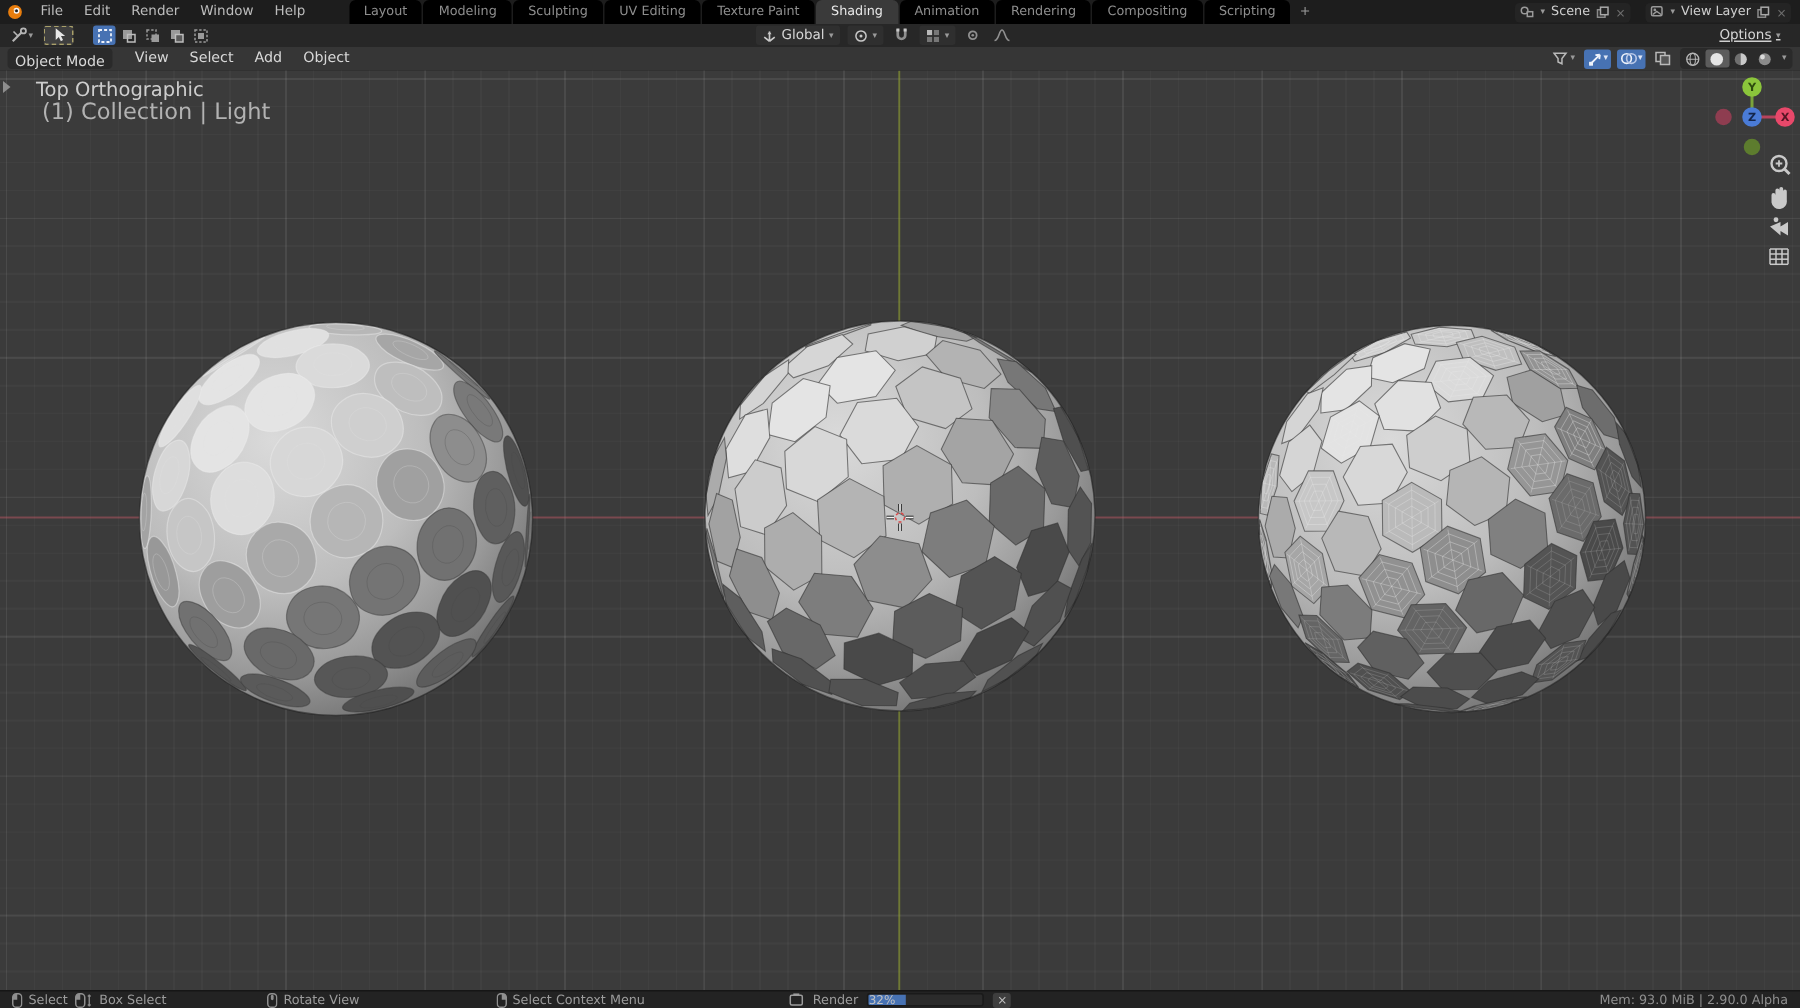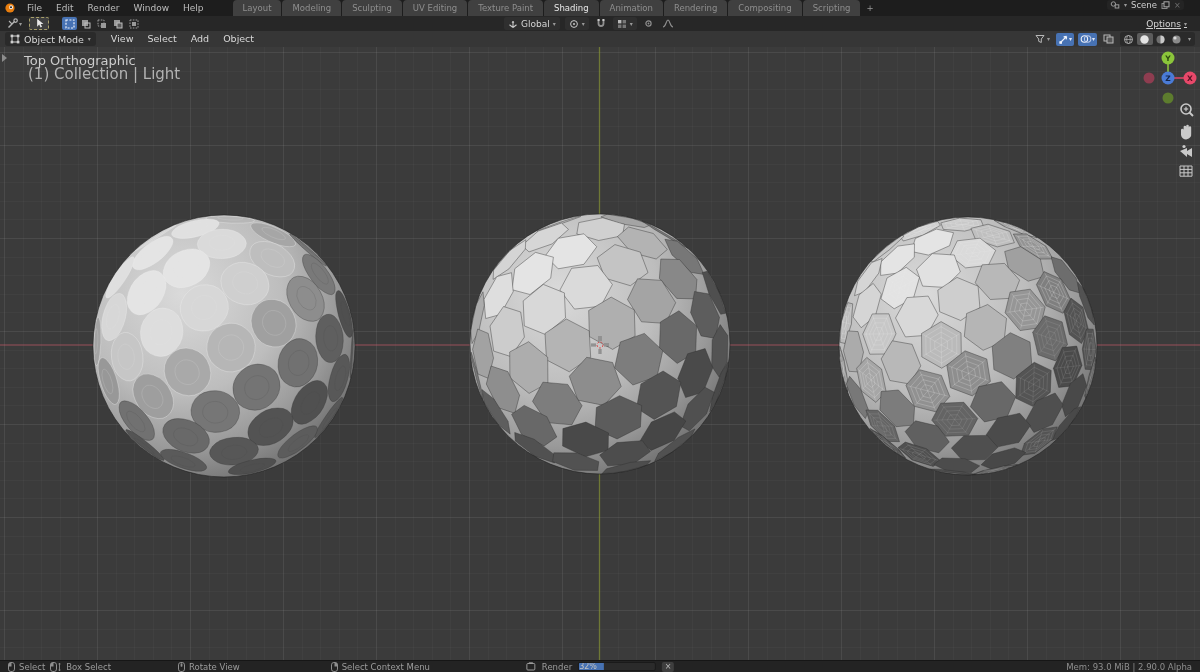--- a/index.html
+++ b/index.html
@@ -6,25 +6,25 @@
   html,body { width:1200px; height:672px; overflow:hidden; background:#1d1d1d;
     font-family:"DejaVu Sans","Liberation Sans",sans-serif; -webkit-font-smoothing:antialiased; }
   .app { width:1200px; height:672px; display:flex; flex-direction:column; position:relative; }
 
   
   .topbar { height:16px; background:#1d1d1d; display:flex; align-items:stretch; font-size:9px; color:#bdbdbd; }
   .logo { width:20px; display:flex; align-items:center; justify-content:center; }
   .menus { display:flex; align-items:center; }
   .menu-item { padding:0 7px; line-height:16px; cursor:default; }
   .tabs { display:flex; align-items:flex-end; margin-left:22px; gap:1px; }
-  .tab { padding:2px 10px 1px; line-height:13px; background:#404040; color:#8e8e8e;
+  .tab { padding:2px 10px 1px; line-height:13px; background:#000000; color:#8e8e8e;
     border-radius:4px 4px 0 0; font-size:8.5px; }
   .tab.active { background:#3a3a3a; color:#e8e8e8; }
   .tab.plus { background:transparent; color:#9a9a9a; padding:2px 5px 1px; }
-  .topbar-right { margin-left:auto; display:flex; align-items:center; gap:10px; padding-right:6px;flex-direction:column; }
+  .topbar-right { margin-left:auto; display:flex; align-items:center; gap:10px; padding-right:6px; }
   .db-widget { display:flex; align-items:center; background:#242424; border-radius:3px; height:13px;
     padding:0 3px; gap:4px; color:#cfcfcf; font-size:8.5px; }
   .db-widget .mini-btn { display:flex; align-items:center; color:#8a8a8a; }
   .db-widget .x { color:#6f6f6f; font-size:8px; }
   .caret { font-size:6px; color:#9a9a9a; line-height:1; }
 
   
   .toolheader { height:15px; background:#272727; display:flex; align-items:center;
     padding:0 5px; font-size:9px; color:#d0d0d0; position:relative; }
   .th-left { display:flex; align-items:center; gap:5px; }
@@ -36,21 +36,21 @@
   .selmode.active { background:#4772b3; }
   .th-center { position:absolute; left:504px; display:flex; align-items:center; gap:5px; }
   .chip { display:flex; align-items:center; gap:3px; background:#2f2f2f; border-radius:2px;
     height:13px; padding:0 4px; color:#d6d6d6; }
   .th-right { margin-left:auto; display:flex; align-items:center; gap:3px; padding-right:4px;text-decoration:underline; }
 
   
   .vpheader { height:16px; background:#363636; display:flex; align-items:center;
     padding:0 5px; font-size:9.5px; color:#d8d8d8; }
   .mode-chip { display:flex; align-items:center; gap:4px; background:#2a2a2a; border-radius:3px;
-    height:14px; padding:0 5px; }
+    height:14px; padding:0 5px;flex-direction:column; }
   .vp-menus { display:flex; margin-left:8px; }
   .vp-menu { padding:0 7px; line-height:16px; }
   .vp-right { margin-left:auto; display:flex; align-items:center; gap:4px; }
   .pill-group { display:flex; align-items:center; background:#2a2a2a; border-radius:3px; height:14px; padding:0 1px; gap:0; }
   .pill { width:16px; height:12px; display:flex; align-items:center; justify-content:center; border-radius:2px; }
   .pill.active { background:#5c5c5c; }
 
   
   .viewport { position:relative; flex:1; background-color:#3b3b3b; overflow:hidden;
     background-image:

